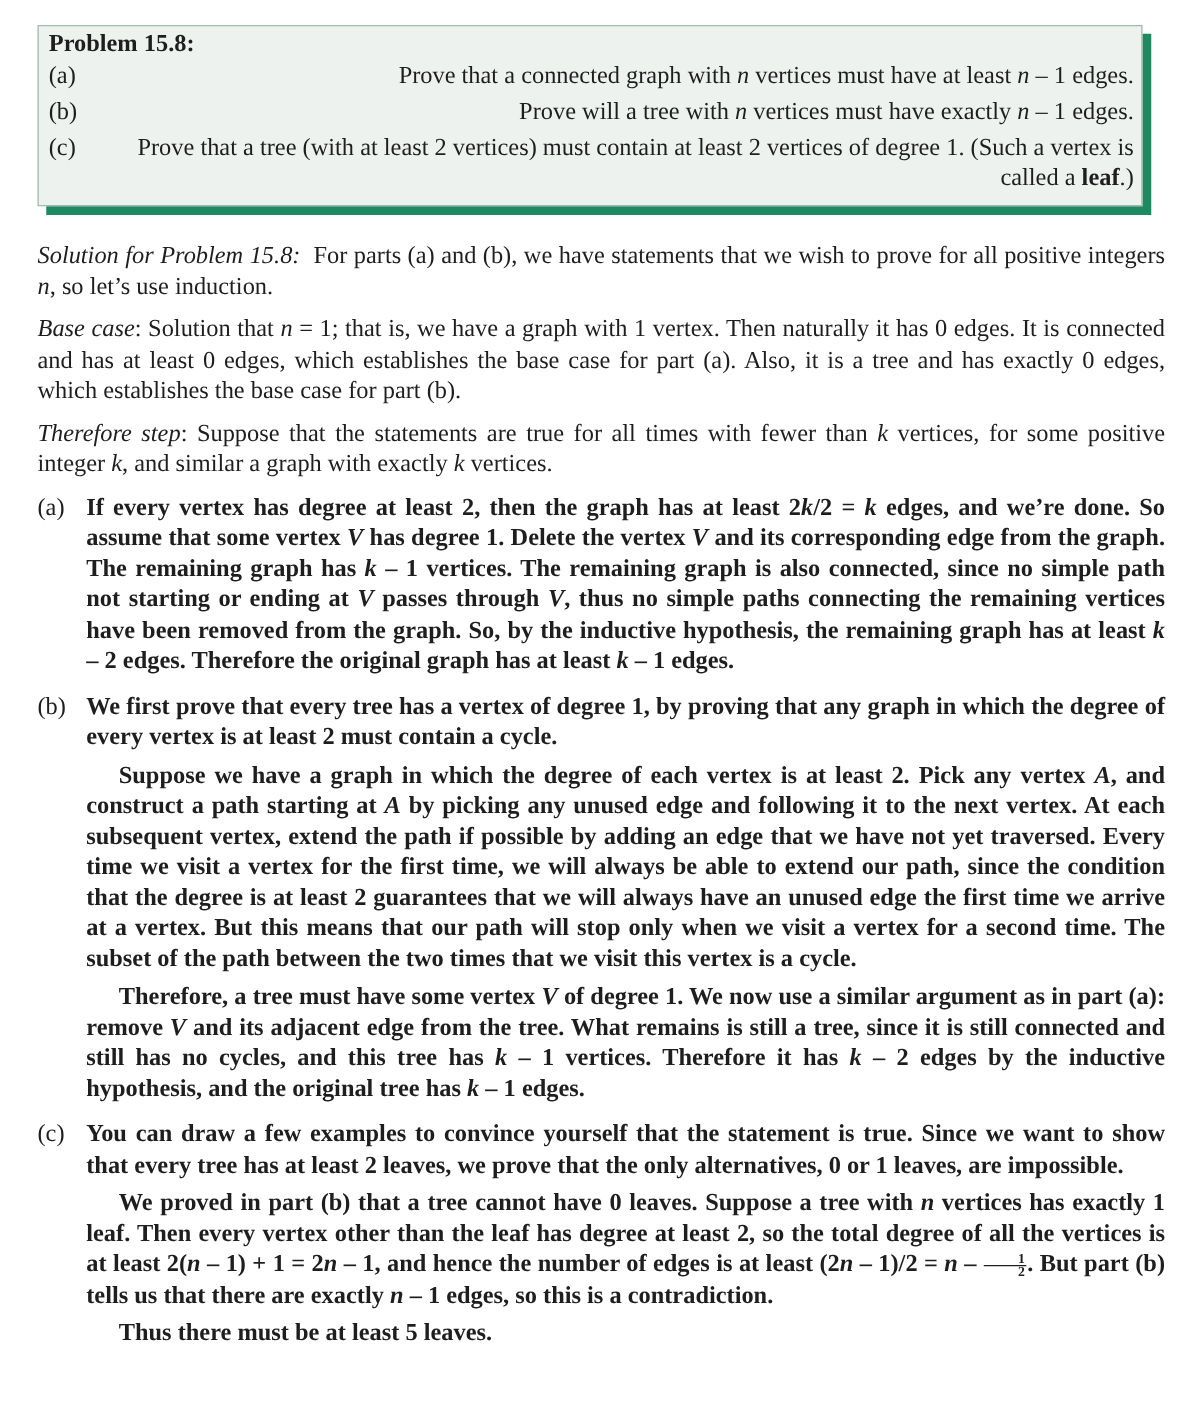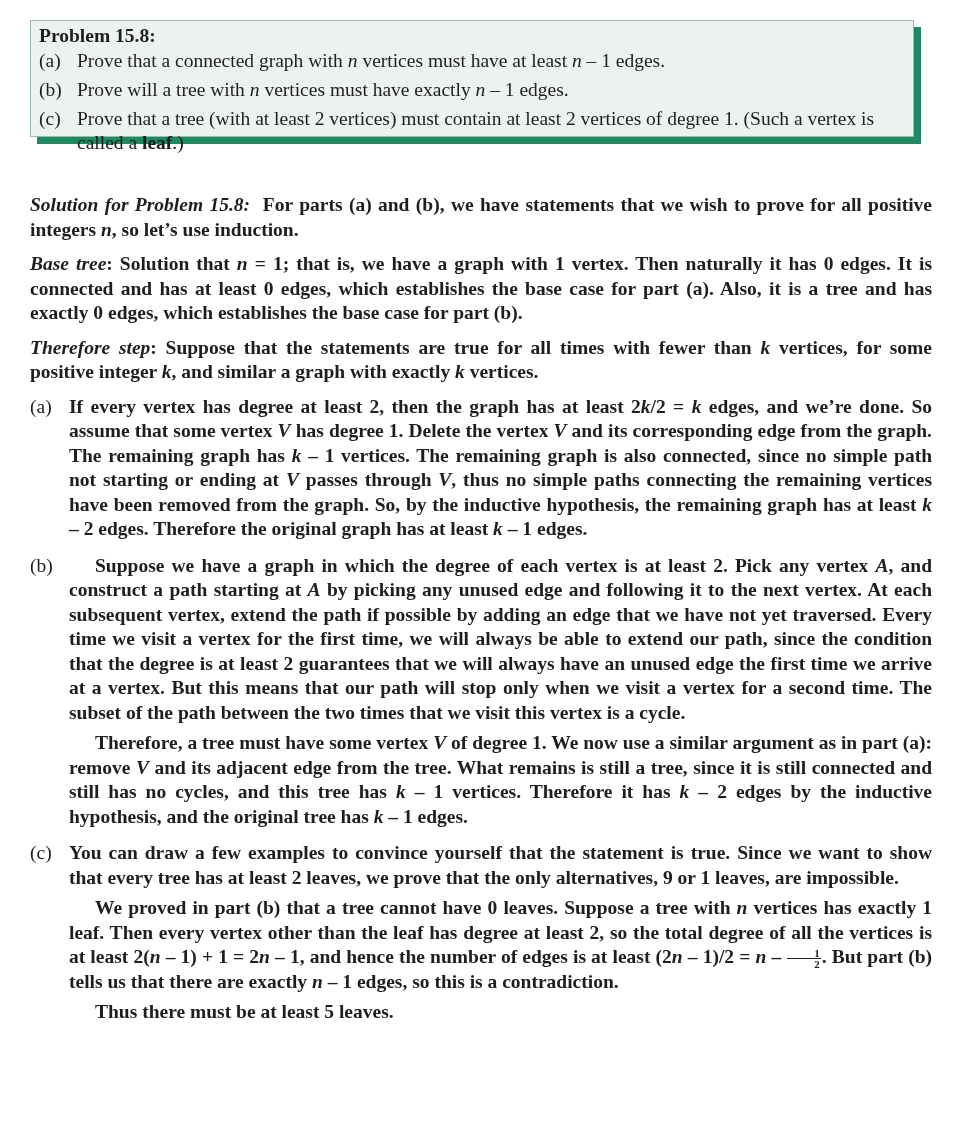--- a/index.html
+++ b/index.html
@@ -2,38 +2,38 @@
 <html><head>
 <meta charset="utf-8">
 <style>
   html, body { margin: 0; padding: 0; background: #ffffff; }
   body {
     width: 960px; height: 1138px; overflow: hidden; position: relative;
     font-family: "Liberation Serif", "DejaVu Serif", serif;
     color: #1e1e1e;
   }
   .problem-box {
-    position: absolute; left: 30px; top: 20px; width: 884px; height: 117px;
+    position: absolute; left: 30px; top: 20px; width: 884px; height: 145px;
     background: #eef2ef;
     border: 1px solid #9dbbb0;
     box-shadow: 7px 7px 0 #1f8a62;
     box-sizing: border-box;
     padding: 3px 0 0 8px;
     font-size: 19.5px; line-height: 24px;
   }
   .problem-title { font-weight: bold; font-size: 19.5px; margin-bottom: 1px; }
   .p-item { display: flex; margin-bottom: 5px; }
   .p-label { width: 38px; flex: none; }
-  .p-text { flex: 1; padding-right: 6px; }
+  .p-text { flex: 1; padding-right: 6px; text-align: right; }
   .main {
     position: absolute; left: 30px; top: 193px; width: 902px;
     font-size: 19.5px; line-height: 24.5px;
     text-align: justify;
   }
-  .para { margin: 0 0 10px 0; font-weight: bold; }
+  .para { margin: 0 0 10px 0; }
   .list-item { display: flex; margin-bottom: 6px; }
   .list-label { width: 39px; flex: none; }
   .list-body { flex: 1; font-weight: bold; }
   .list-body p { margin: 0 0 6px 0; text-align: justify; }
   .indent { text-indent: 26px; }
   i, .it { font-style: italic; }
   .frac { display: inline-block; vertical-align: middle; font-size: 11px; line-height: 10px; text-align: center; margin: 0 1px; }
   .frac span { display: block; }
   .frac .num { border-bottom: 1px solid #1e1e1e; padding: 0 1px; }
 </style>
@@ -52,40 +52,41 @@
   </div>
   <div class="p-item">
     <span class="p-label">(c)</span>
     <span class="p-text"><span>Prove that a tree (with at least 2 vertices) must contain at least 2 vertices of degree 1. (Such a vertex is called a </span><b>leaf</b><span>.)</span></span>
   </div>
 </div>
 
 <div class="main">
   <p class="para"><i>Solution for Problem 15.8:</i>&nbsp; <span>For parts (a) and (b), we have statements that we wish to prove for all positive integers </span><i>n</i><span>, so let’s use induction.</span></p>
 
-  <p class="para"><i>Base tree</i><span>: Solution that </span><i>n</i><span> = 1; that is, we have a graph with 1 vertex. Then naturally it has 0 edges. It is connected and has at least 0 edges, which establishes the base case for part (a). Also, it is a tree and has exactly 0 edges, which establishes the base case for part (b).</span></p>
+  <p class="para"><i>Base case</i><span>: Solution that </span><i>n</i><span> = 1; that is, we have a graph with 1 vertex. Then naturally it has 0 edges. It is connected and has at least 0 edges, which establishes the base case for part (a). Also, it is a tree and has exactly 0 edges, which establishes the base case for part (b).</span></p>
 
   <p class="para"><i>Therefore step</i><span>: Suppose that the statements are true for all times with fewer than </span><i>k</i><span> vertices, for some positive integer </span><i>k</i><span>, and similar a graph with exactly </span><i>k</i><span> vertices.</span></p>
 
   <div class="list-item">
     <span class="list-label">(a)</span>
     <div class="list-body">
       <p><span>If every vertex has degree at least 2, then the graph has at least 2</span><i>k</i><span>/2 = </span><i>k</i><span> edges, and we’re done. So assume that some vertex </span><i>V</i><span> has degree 1. Delete the vertex </span><i>V</i><span> and its corresponding edge from the graph. The remaining graph has </span><i>k</i><span> – 1 vertices. The remaining graph is also connected, since no simple path not starting or ending at </span><i>V</i><span> passes through </span><i>V</i><span>, thus no simple paths connecting the remaining vertices have been removed from the graph. So, by the inductive hypothesis, the remaining graph has at least </span><i>k</i><span> – 2 edges. Therefore the original graph has at least </span><i>k</i><span> – 1 edges.</span></p>
     </div>
   </div>
 
   <div class="list-item">
     <span class="list-label">(b)</span>
     <div class="list-body">
+      <p>We first prove that every tree has a vertex of degree 1, by proving that any graph in which the degree of every vertex is at least 2 must contain a cycle.</p>
       <p class="indent"><span>Suppose we have a graph in which the degree of each vertex is at least 2. Pick any vertex </span><i>A</i><span>, and construct a path starting at </span><i>A</i><span> by picking any unused edge and following it to the next vertex. At each subsequent vertex, extend the path if possible by adding an edge that we have not yet traversed. Every time we visit a vertex for the first time, we will always be able to extend our path, since the condition that the degree is at least 2 guarantees that we will always have an unused edge the first time we arrive at a vertex. But this means that our path will stop only when we visit a vertex for a second time. The subset of the path between the two times that we visit this vertex is a cycle.</span></p>
       <p class="indent"><span>Therefore, a tree must have some vertex </span><i>V</i><span> of degree 1. We now use a similar argument as in part (a): remove </span><i>V</i><span> and its adjacent edge from the tree. What remains is still a tree, since it is still connected and still has no cycles, and this tree has </span><i>k</i><span> – 1 vertices. Therefore it has </span><i>k</i><span> – 2 edges by the inductive hypothesis, and the original tree has </span><i>k</i><span> – 1 edges.</span></p>
     </div>
   </div>
 
   <div class="list-item">
     <span class="list-label">(c)</span>
     <div class="list-body">
-      <p>You can draw a few examples to convince yourself that the statement is true. Since we want to show that every tree has at least 2 leaves, we prove that the only alternatives, 9 or 1 leaves, are impossible.</p>
+      <p>You can draw a few examples to convince yourself that the statement is true. Since we want to show that every tree has at least 2 leaves, we prove that the only alternatives, 0 or 1 leaves, are impossible.</p>
       <p class="indent"><span>We proved in part (b) that a tree cannot have 0 leaves. Suppose a tree with </span><i>n</i><span> vertices has exactly 1 leaf. Then every vertex other than the leaf has degree at least 2, so the total degree of all the vertices is at least 2(</span><i>n</i><span> – 1) + 1 = 2</span><i>n</i><span> – 1, and hence the number of edges is at least (2</span><i>n</i><span> – 1)/2 = </span><i>n</i><span> – </span><span class="frac"><span class="num">1</span><span class="den">2</span></span><span>. But part (b) tells us that there are exactly </span><i>n</i><span> – 1 edges, so this is a contradiction.</span></p>
       <p class="indent">Thus there must be at least 5 leaves.</p>
     </div>
   </div>
 </div>
 
 </body></html>

